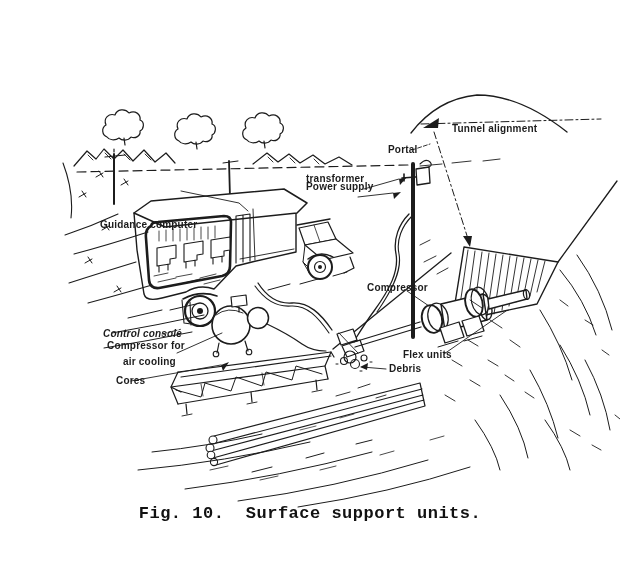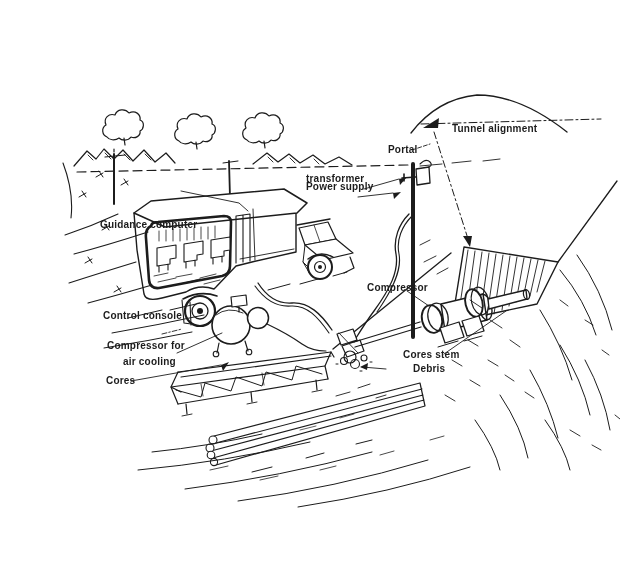--- a/index.html
+++ b/index.html
@@ -175,21 +175,22 @@
     <path fill="#1c1c1c" stroke="none" d="M221,365 L229,362 L223,371 Z"></path>
   </g>
 </svg>
 
 <div class="lbl" style="left:100px;top:184px;margin-top:36px;">Guidance computer</div>
 <div class="lbl" style="left:306px;top:182px;">Power supply</div>
 <div class="lbl" style="left:306px;top:174px;">transformer</div>
 <div class="lbl" style="left:388px;top:145px;">Portal</div>
 <div class="lbl" style="left:452px;top:124px;">Tunnel alignment</div>
 <div class="lbl" style="left:367px;top:283px;">Compressor</div>
-<div class="lbl" style="left:403px;top:350px;">Cores stem</div>
-<div class="lbl" style="left:389px;top:364px;margin-left:24px;">Debris</div>
-<div class="lbl" style="left:103px;top:311px;">Control console</div>
+<div class="lbl" style="left:403px;top:350px;">Flex units</div>
+<div class="lbl" style="left:389px;top:364px;">Debris</div>
+<div class="lbl" style="left:103px;top:329px;font-style:italic;">Control console</div>
 <div class="lbl" style="left:107px;top:341px;">Compressor for</div>
 <div class="lbl" style="left:123px;top:357px;">air cooling</div>
-<div class="lbl" style="left:106px;top:376px;">Cores</div>
+<div class="lbl" style="left:116px;top:376px;">Cores</div>
 
+<div id="caption">Fig. 10.  Surface support units.</div>
 
 </div>
 
 </body></html>

